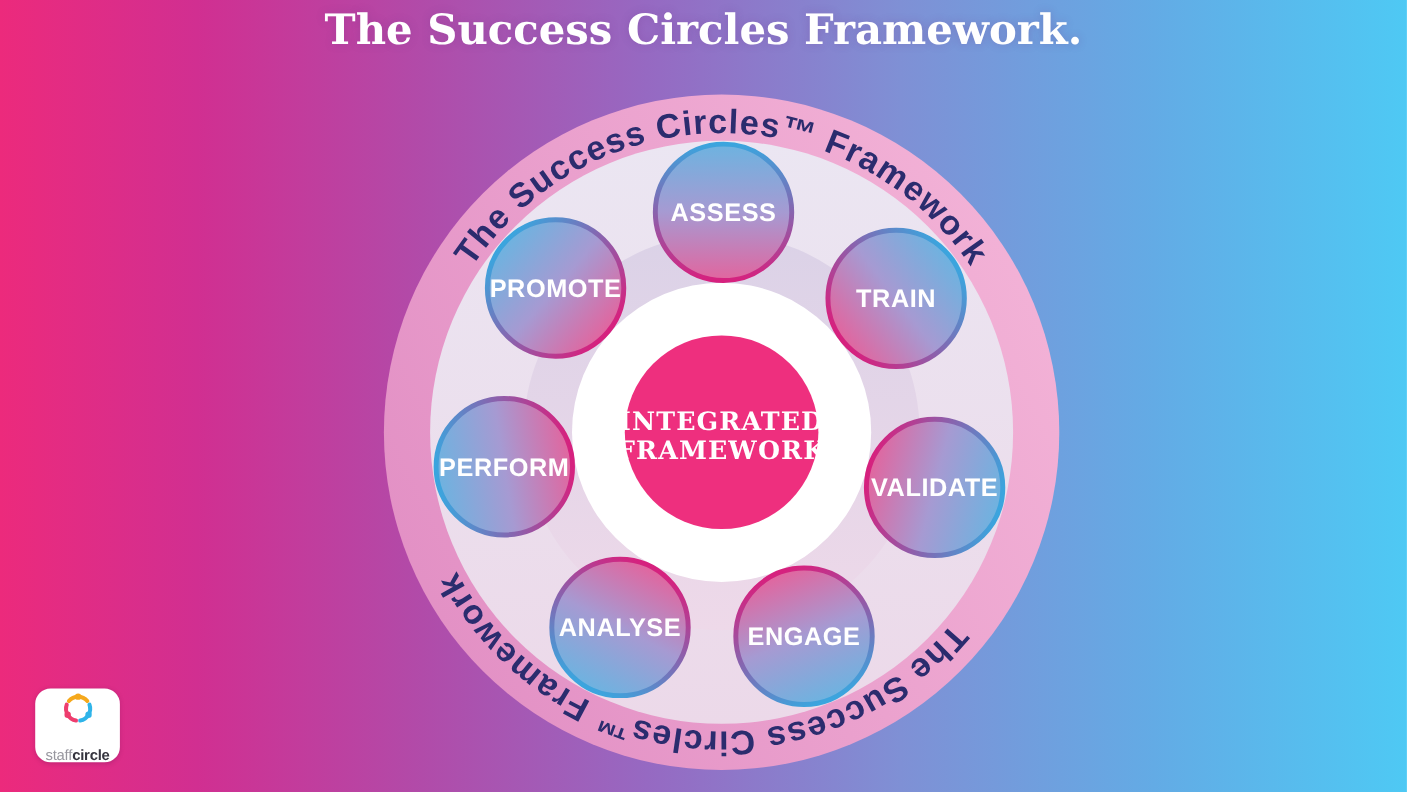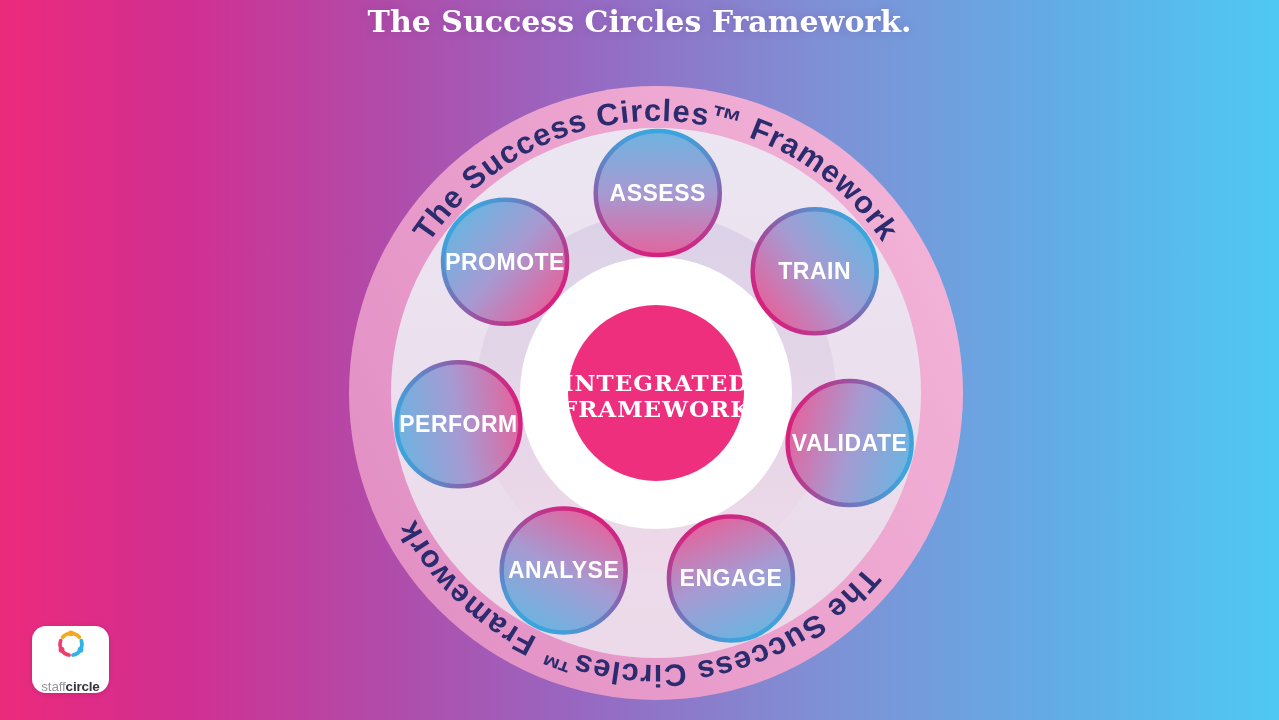--- a/index.html
+++ b/index.html
@@ -7,21 +7,21 @@
     width: 1279px; height: 720px; overflow: hidden; position: relative;
     background: linear-gradient(90deg,
       #ec2a7c 0%, #d12f91 14%, #b14ba9 30%, #9669c2 46%,
       #7f90d5 64%, #63abe5 82%, #4ec9f4 100%);
     font-family: "Liberation Sans", sans-serif;
   }
   .stage { position: absolute; inset: 0; }
   .title {
     position: absolute; left: 0; right: 0; top: 4px; margin: 0;
     text-align: center; color: #ffffff;
-    font-family: "DejaVu Serif", serif; font-weight: bold; font-size: 30px;
+    font-family: "DejaVu Serif", serif; font-weight: bold; font-size: 38px;
     letter-spacing: 0px;
     text-shadow: 0 0 8px rgba(110, 50, 140, 0.25);
   }
   .wheel { position: absolute; left: 336px; top: 73px; }
   .ringtext {
     font-family: "Liberation Sans", sans-serif; font-weight: 700;
     font-size: 31px; fill: #2b2c6e; letter-spacing: 1px;
   }
   .centertext {
     font-family: "DejaVu Serif", serif; font-weight: bold;

